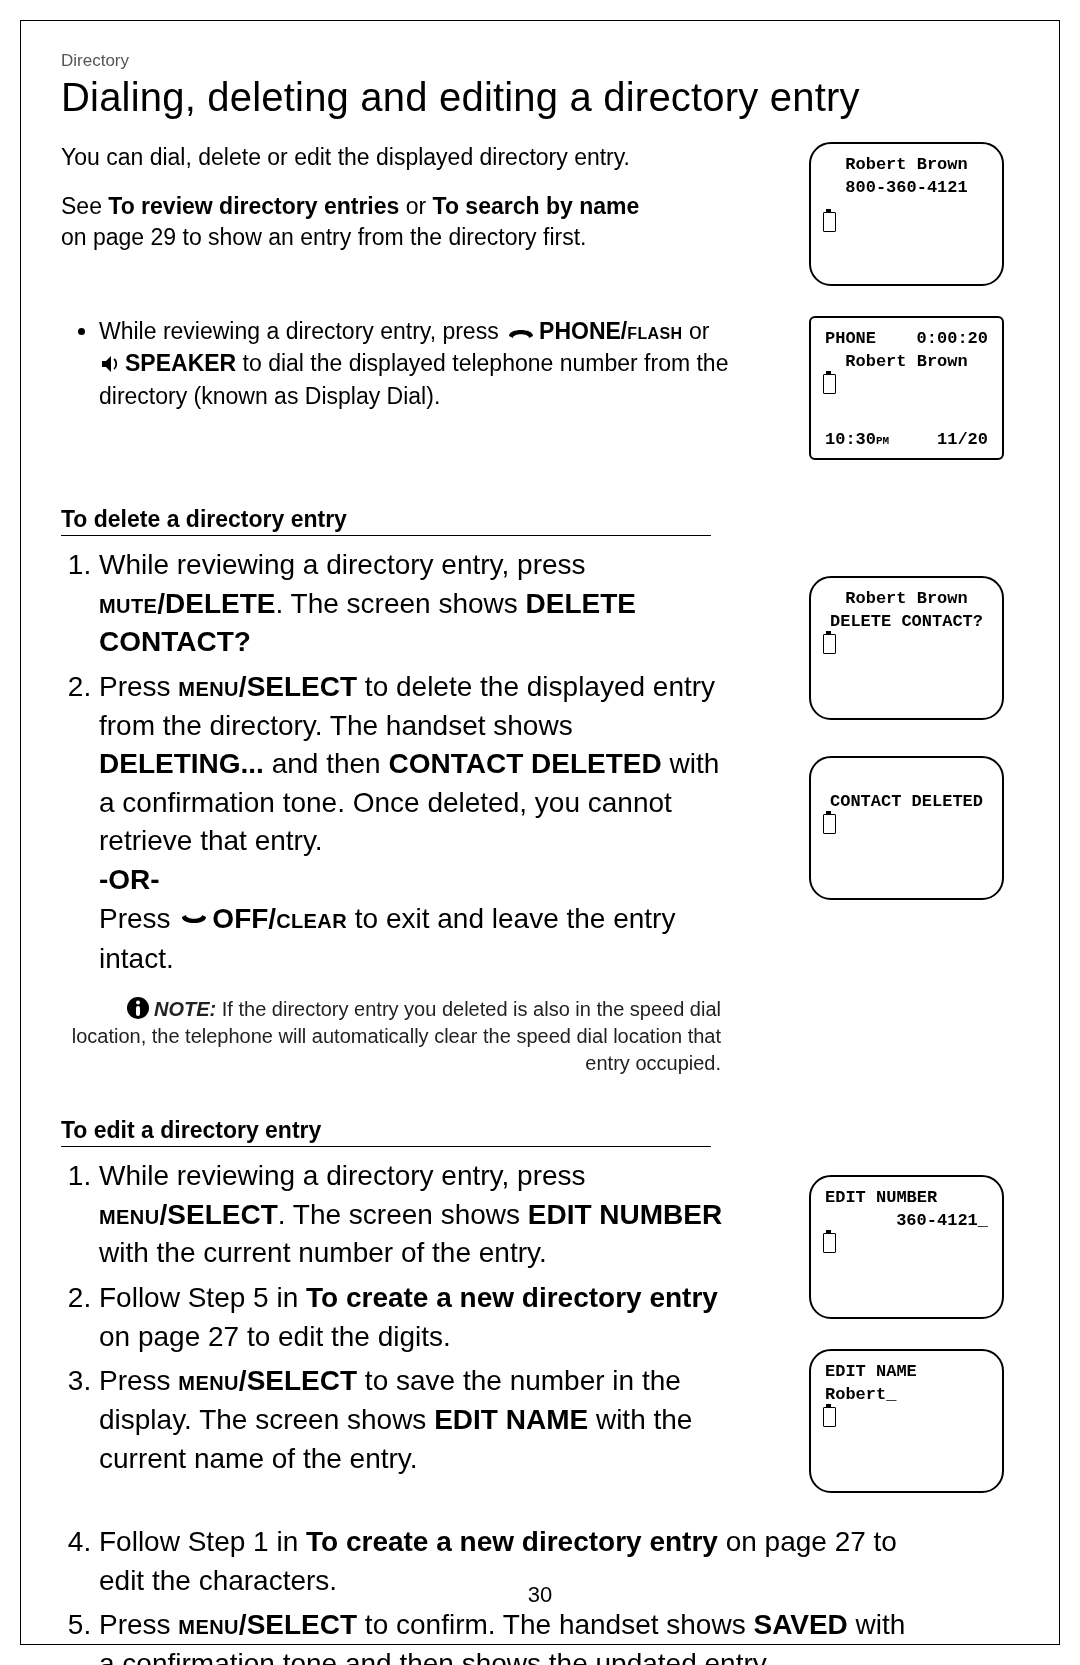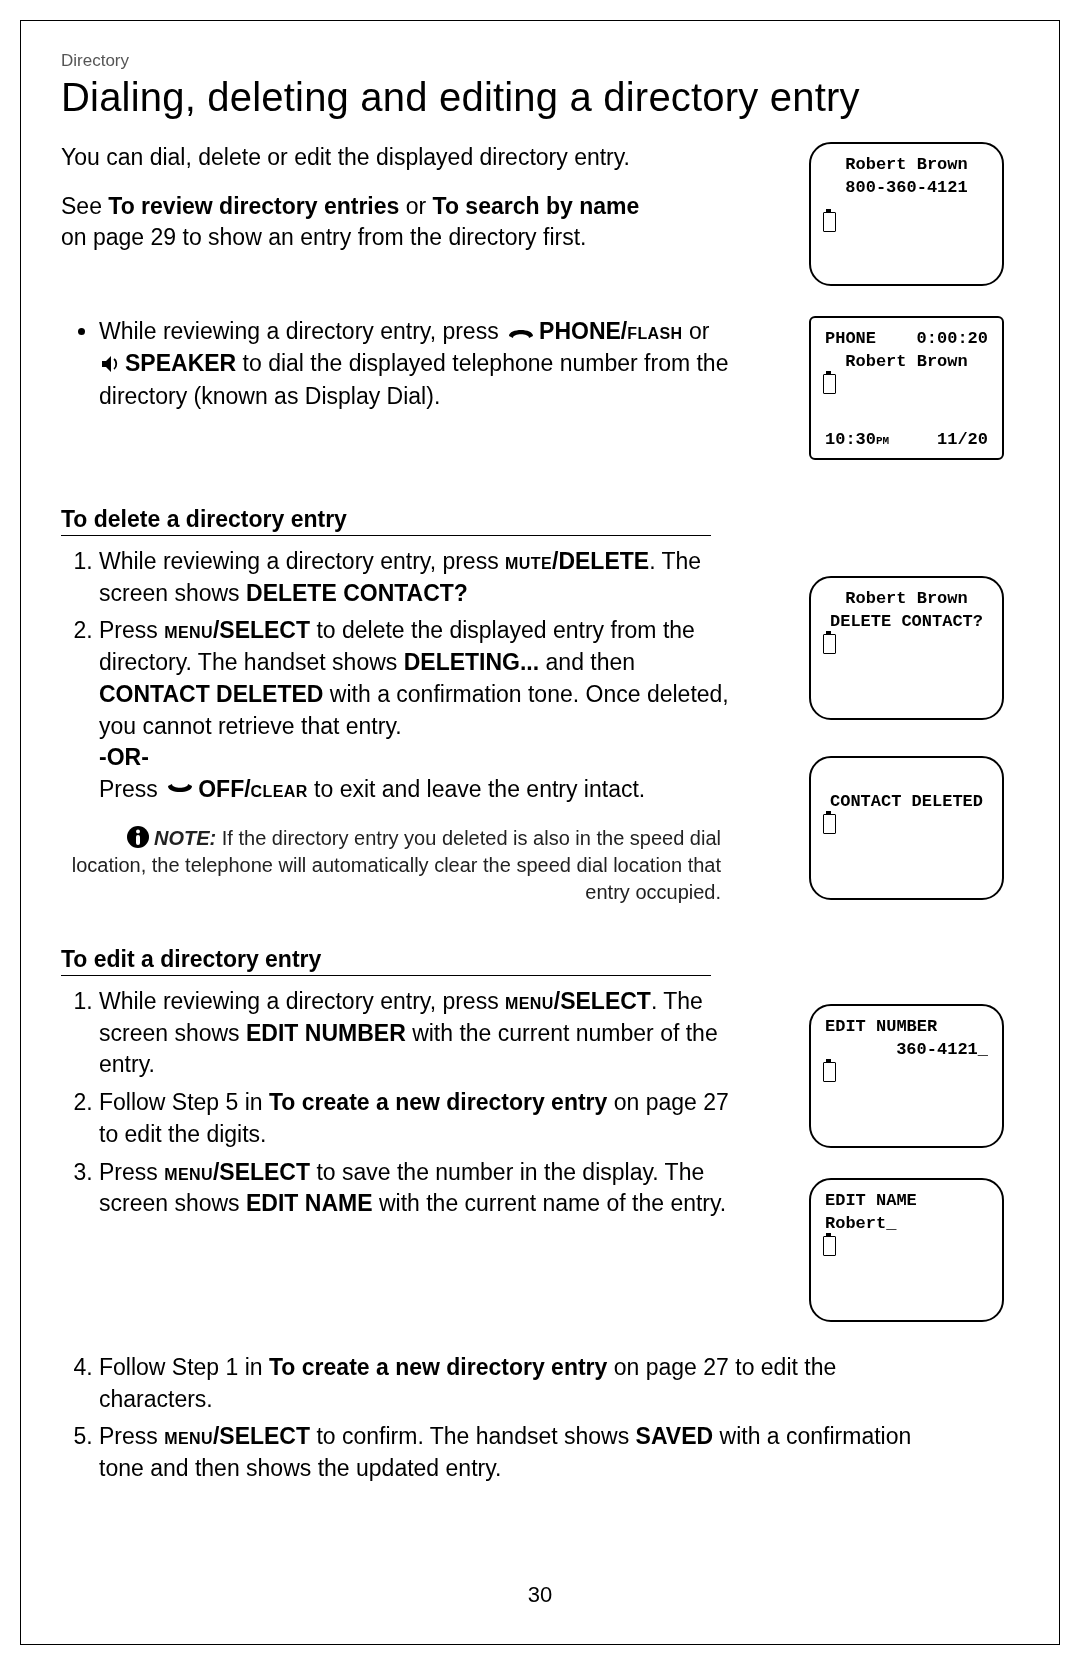--- a/index.html
+++ b/index.html
@@ -65,21 +65,21 @@
     list-style: disc;
     margin: 0 0 18px 0;
     padding-left: 38px;
     font-size: 23px;
     line-height: 1.35;
     max-width: 640px;
   }
   ol.steps {
     margin: 0 0 18px 0;
     padding-left: 38px;
-    font-size: 23px;
+    font-size: 28px;
     line-height: 1.38;
     max-width: 640px;
   }
   ol.steps li { margin-bottom: 6px; }
   .note-wrap {
     font-size: 20px;
     line-height: 1.35;
     margin: 10px 0 24px 0;
     max-width: 660px;
     color:#222;

